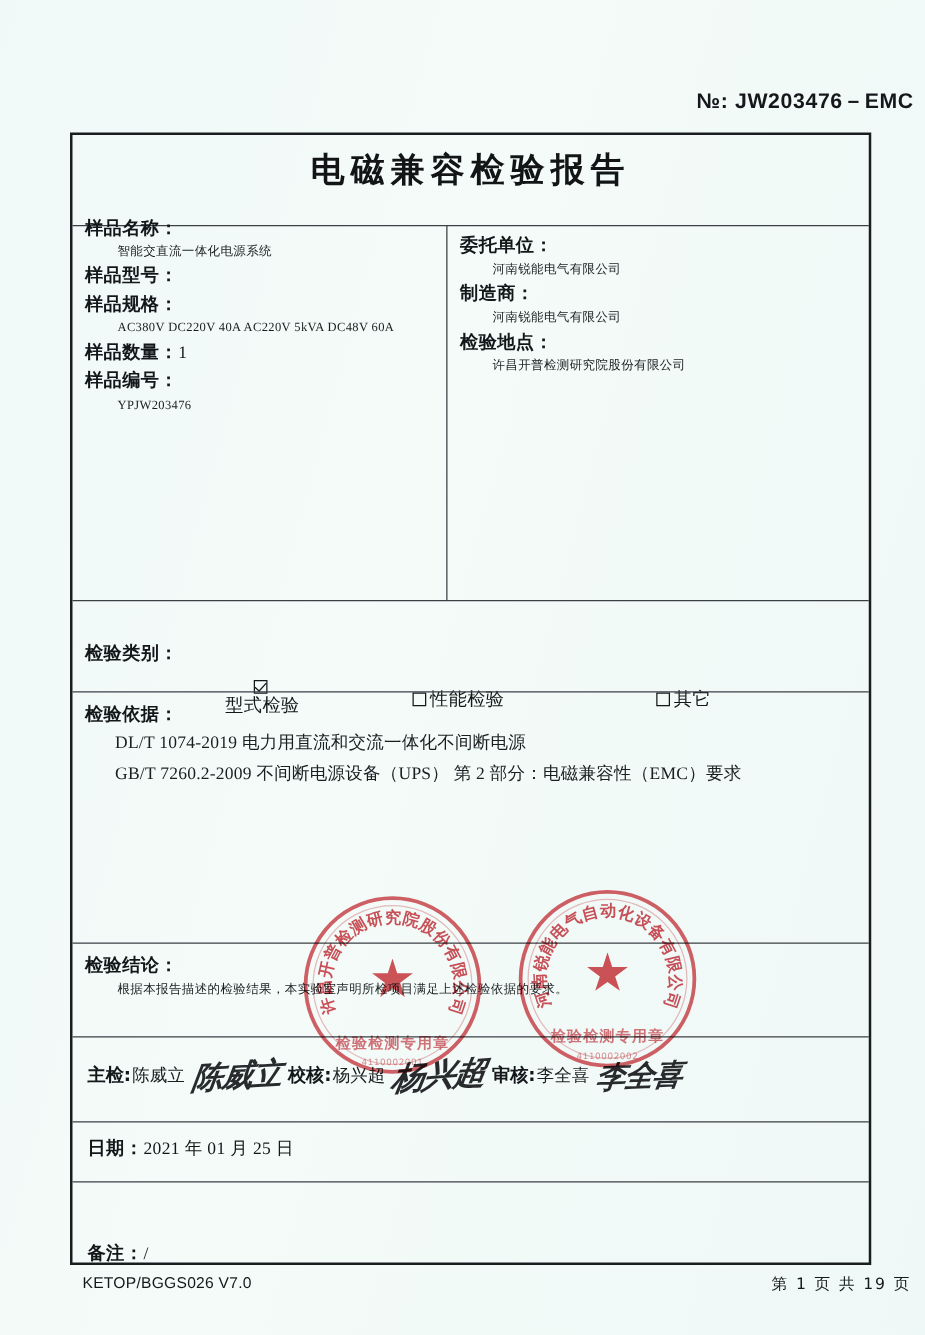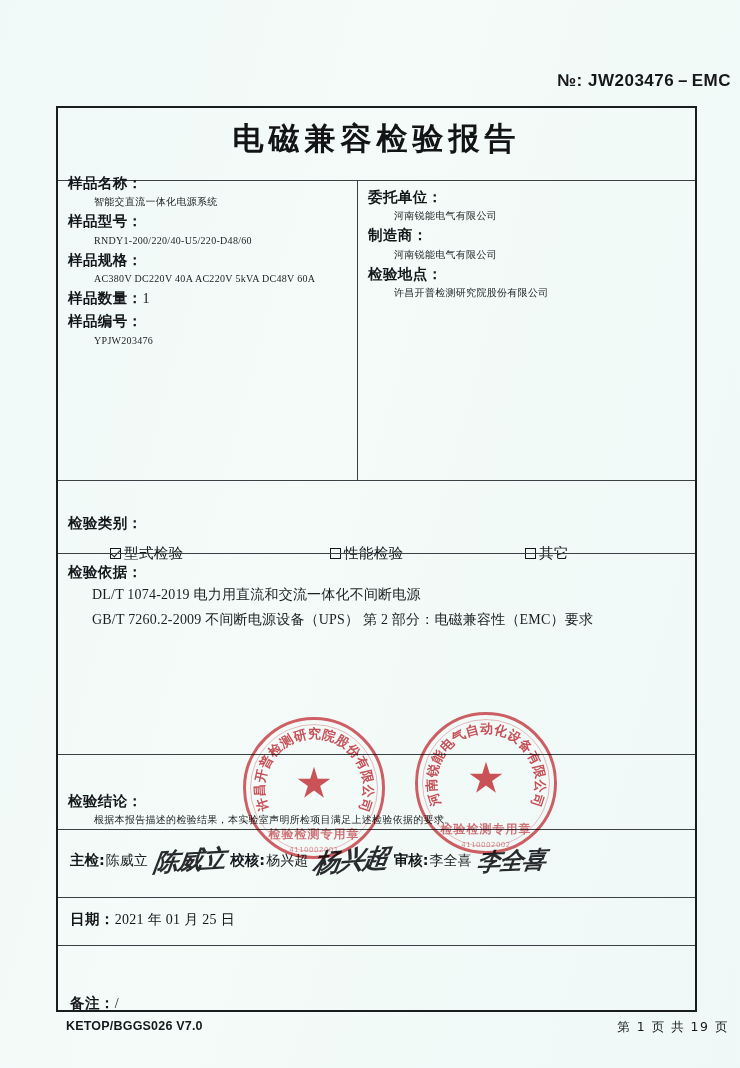--- a/index.html
+++ b/index.html
@@ -57,21 +57,21 @@
     width: 0;
     border-left: 1.6px solid #3b4044;
   }
 
   .title {
     position: absolute;
     left: 0; right: 0;
     top: 10px;
     text-align: center;
     font-family: "DejaVu Serif", "Liberation Serif", serif;
-    font-size: 31px;
+    font-size: 27px;
     font-weight: 700;
     letter-spacing: 5px;
     color: #121416;
   }
 
   .cell {
     position: absolute;
     box-sizing: border-box;
   }
   .lbl {
@@ -180,21 +180,21 @@
   .hw2 { transform: skewX(-14deg) rotate(-5deg); font-size: 26px; }
   .hw3 { transform: skewX(-9deg) rotate(-2.5deg); font-size: 24px; }
 
   
   .footer-left {
     position: absolute;
     left: 66px;
     top: 1019px;
     font-family: "Liberation Sans", "DejaVu Sans", sans-serif;
     font-size: 12.5px;
-    font-weight: 700;
+    font-weight: 400;
     color: #16191c;
     letter-spacing: .2px;
   }
   .footer-right {
     position: absolute;
     right: 44px;
     top: 1019px;
     font-family: "DejaVu Sans", "Liberation Sans", sans-serif;
     font-size: 12.5px;
     color: #16191c;
@@ -273,21 +273,20 @@
 
   <div class="frame">
 
     <div class="title">电磁兼容检验报告</div>
     <div class="rowline" style="top:72px;"></div>
 
     <div class="cell" style="left:10px; top:64px; width:287px;">
       <div class="lbl">样品名称：</div>
       <div class="val val-indent">智能交直流一体化电源系统</div>
       <div class="lbl">样品型号：</div>
-      <div class="val val-indent">RNDY1-200/220/40-U5/220-D48/60</div>
       <div class="lbl">样品规格：</div>
       <div class="val val-indent">AC380V DC220V 40A AC220V 5kVA DC48V 60A</div>
       <div class="lbl">
         <span>样品数量：</span><span class="inline-val">1</span>
       </div>
       <div class="lbl">样品编号：</div>
       <div class="val val-indent">YPJW203476</div>
     </div>
 
     <div class="vline" style="left:299px; top:72px; height:300px;"></div>
@@ -299,21 +298,21 @@
       <div class="val val-indent">河南锐能电气有限公司</div>
       <div class="lbl">检验地点：</div>
       <div class="val val-indent">许昌开普检测研究院股份有限公司</div>
     </div>
 
     <div class="rowline" style="top:372px;"></div>
 
     <div class="cell" style="left:10px; top:404px; width:620px; height:72px;">
       <div class="lbl">检验类别：</div>
       <div class="chk-row">
-        <div class="chk-item" style="width:200px;">
+        <div class="chk-item" style="width:200px;flex-direction:column;">
           <span class="box checked"></span>
           <span>型式检验</span>
         </div>
         <div class="chk-item" style="width:195px;margin-left:20px;">
           <span class="box"></span>
           <span>性能检验</span>
         </div>
         <div class="chk-item">
           <span class="box"></span>
           <span>其它</span>
@@ -324,21 +323,21 @@
     <div class="rowline" style="top:445px;"></div>
 
     <div class="cell" style="left:10px; top:453px; width:625px; height:190px;">
       <div class="lbl">检验依据：</div>
       <div class="basis-line">DL/T 1074-2019 电力用直流和交流一体化不间断电源</div>
       <div class="basis-line">GB/T 7260.2-2009 不间断电源设备（UPS） 第 2 部分：电磁兼容性（EMC）要求</div>
     </div>
 
     <div class="rowline" style="top:646px;"></div>
 
-    <div class="cell" style="left:10px; top:654px; width:625px; height:66px;margin-top:28px;">
+    <div class="cell" style="left:10px; top:654px; width:625px; height:66px;">
       <div class="lbl">检验结论：</div>
       <div class="val" style="text-indent:26px;">根据本报告描述的检验结果，本实验室声明所检项目满足上述检验依据的要求。</div>
     </div>
 
     <div class="rowline" style="top:721px;"></div>
 
     <div class="cell" style="left:0; top:721px; width:637px; height:68px;">
       <div class="sig-row">
         <div class="sig-group">
           <span class="sig-label">主检:</span>

